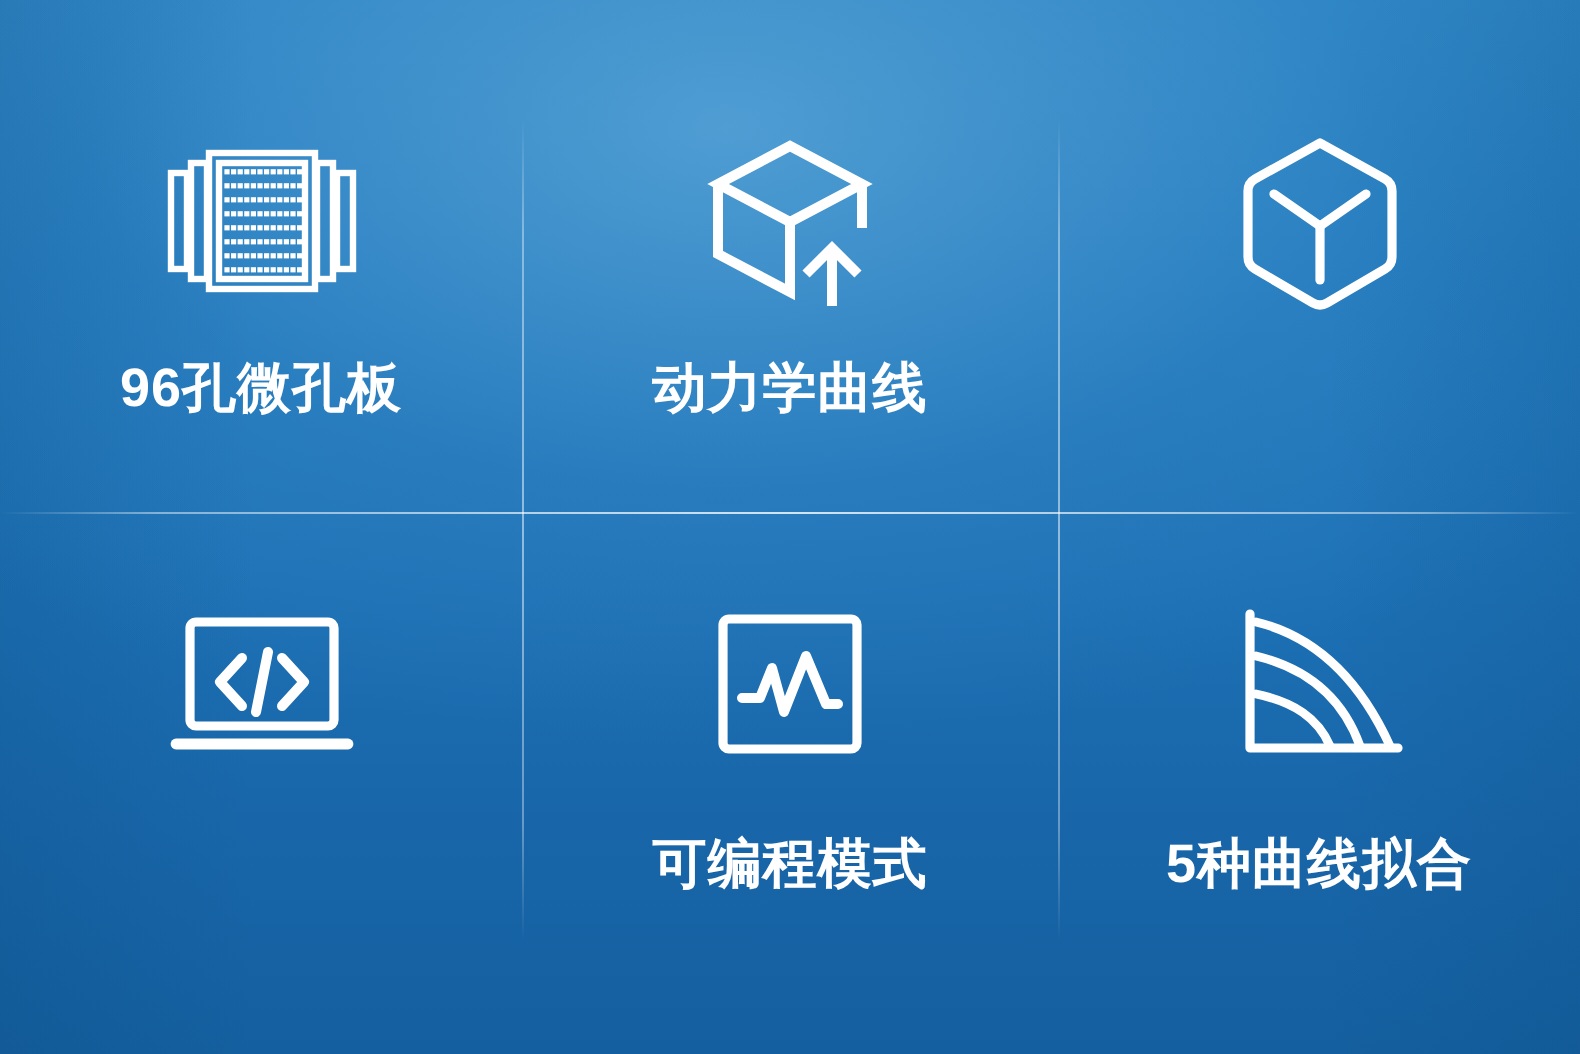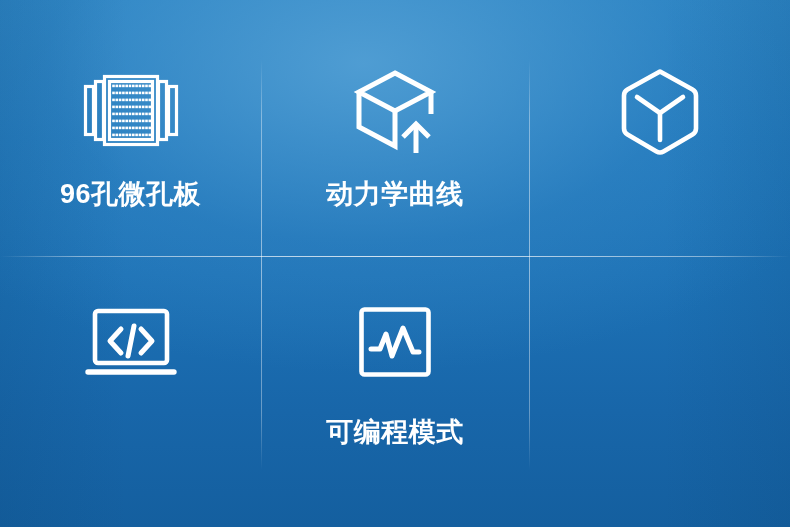--- a/index.html
+++ b/index.html
@@ -306,15 +306,30 @@
     <div class="cell r2">
       <div class="icon-wrap">
         <svg width="74" height="72" viewBox="0 0 74 72" fill="none" stroke="#ffffff" stroke-width="4.6" stroke-linecap="butt" stroke-linejoin="miter">
           <rect x="3.5" y="3.5" width="67" height="65" rx="3"></rect>
           <path d="M13 43 L22 43 L28 28 L34 50 L45 22 L55 46 L61 46" stroke-width="5" stroke-linecap="round" stroke-linejoin="round"></path>
         </svg>
       </div>
       <div class="cell-label">可编程模式</div>
     </div>
 
+    <div class="cell r2">
+      <div class="icon-wrap">
+        <svg width="86" height="76" viewBox="0 0 86 76" fill="none" stroke="#ffffff" stroke-width="4.4" stroke-linecap="round" stroke-linejoin="round">
+
+          <path d="M8 3 L8 70 L82 70" stroke-width="4.6"></path>
+
+          <path d="M11 7 C 40 14, 62 34, 78 69"></path>
+
+          <path d="M11 24 C 36 30, 54 44, 63 69"></path>
+
+          <path d="M11 43 C 30 47, 42 55, 48 69"></path>
+        </svg>
+      </div>
+      <div class="cell-label">5种曲线拟合</div>
+    </div>
 
   </div>
 </div>
 
 </body></html>

